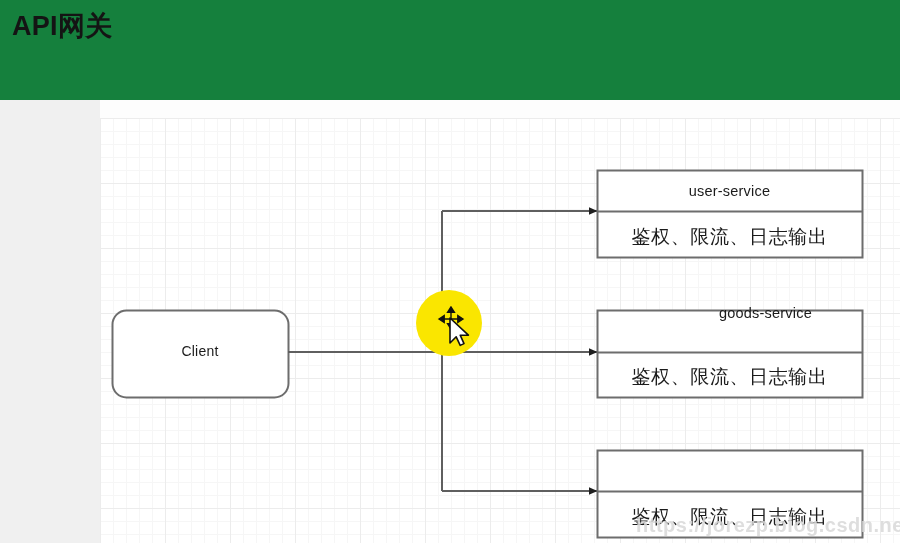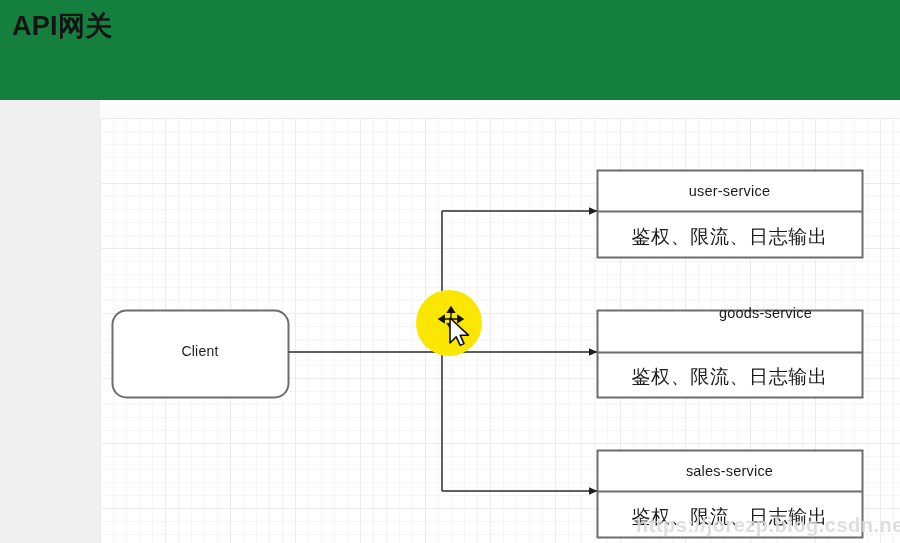--- a/index.html
+++ b/index.html
@@ -170,21 +170,20 @@
   </svg>
 
   <div class="node-label svc-title" style="left:597px; top:183px; width:265px;">user-service</div>
 
   <div class="node-label client-label" style="left:112px; top:343px; width:176px;">Client</div>
   <div class="node-label svc-sub" style="left:597px; top:224px; width:265px;">鉴权、限流、日志输出</div>
 
   <div class="node-label svc-title" style="left:597px; top:305px; width:265px;margin-left:36px;">goods-service</div>
   <div class="node-label svc-sub" style="left:597px; top:364px; width:265px;">鉴权、限流、日志输出</div>
 
-  <div class="node-label svc-title" style="left:597px; top:463px; width:265px;">sales-service</div>
   <div class="node-label svc-sub" style="left:597px; top:504px; width:265px;">鉴权、限流、日志输出</div>
 
   <div id="watermark">https://jorezp.blog.csdn.net</div>
 
   <div id="click-highlight"></div>
 
   <svg id="cursor" viewBox="0 0 36 42" xmlns="http://www.w3.org/2000/svg">
 
     <g fill="#111111" stroke="#111111" stroke-width="1.4" stroke-linecap="round">
       <line x1="14" y1="4" x2="14" y2="20"></line>

